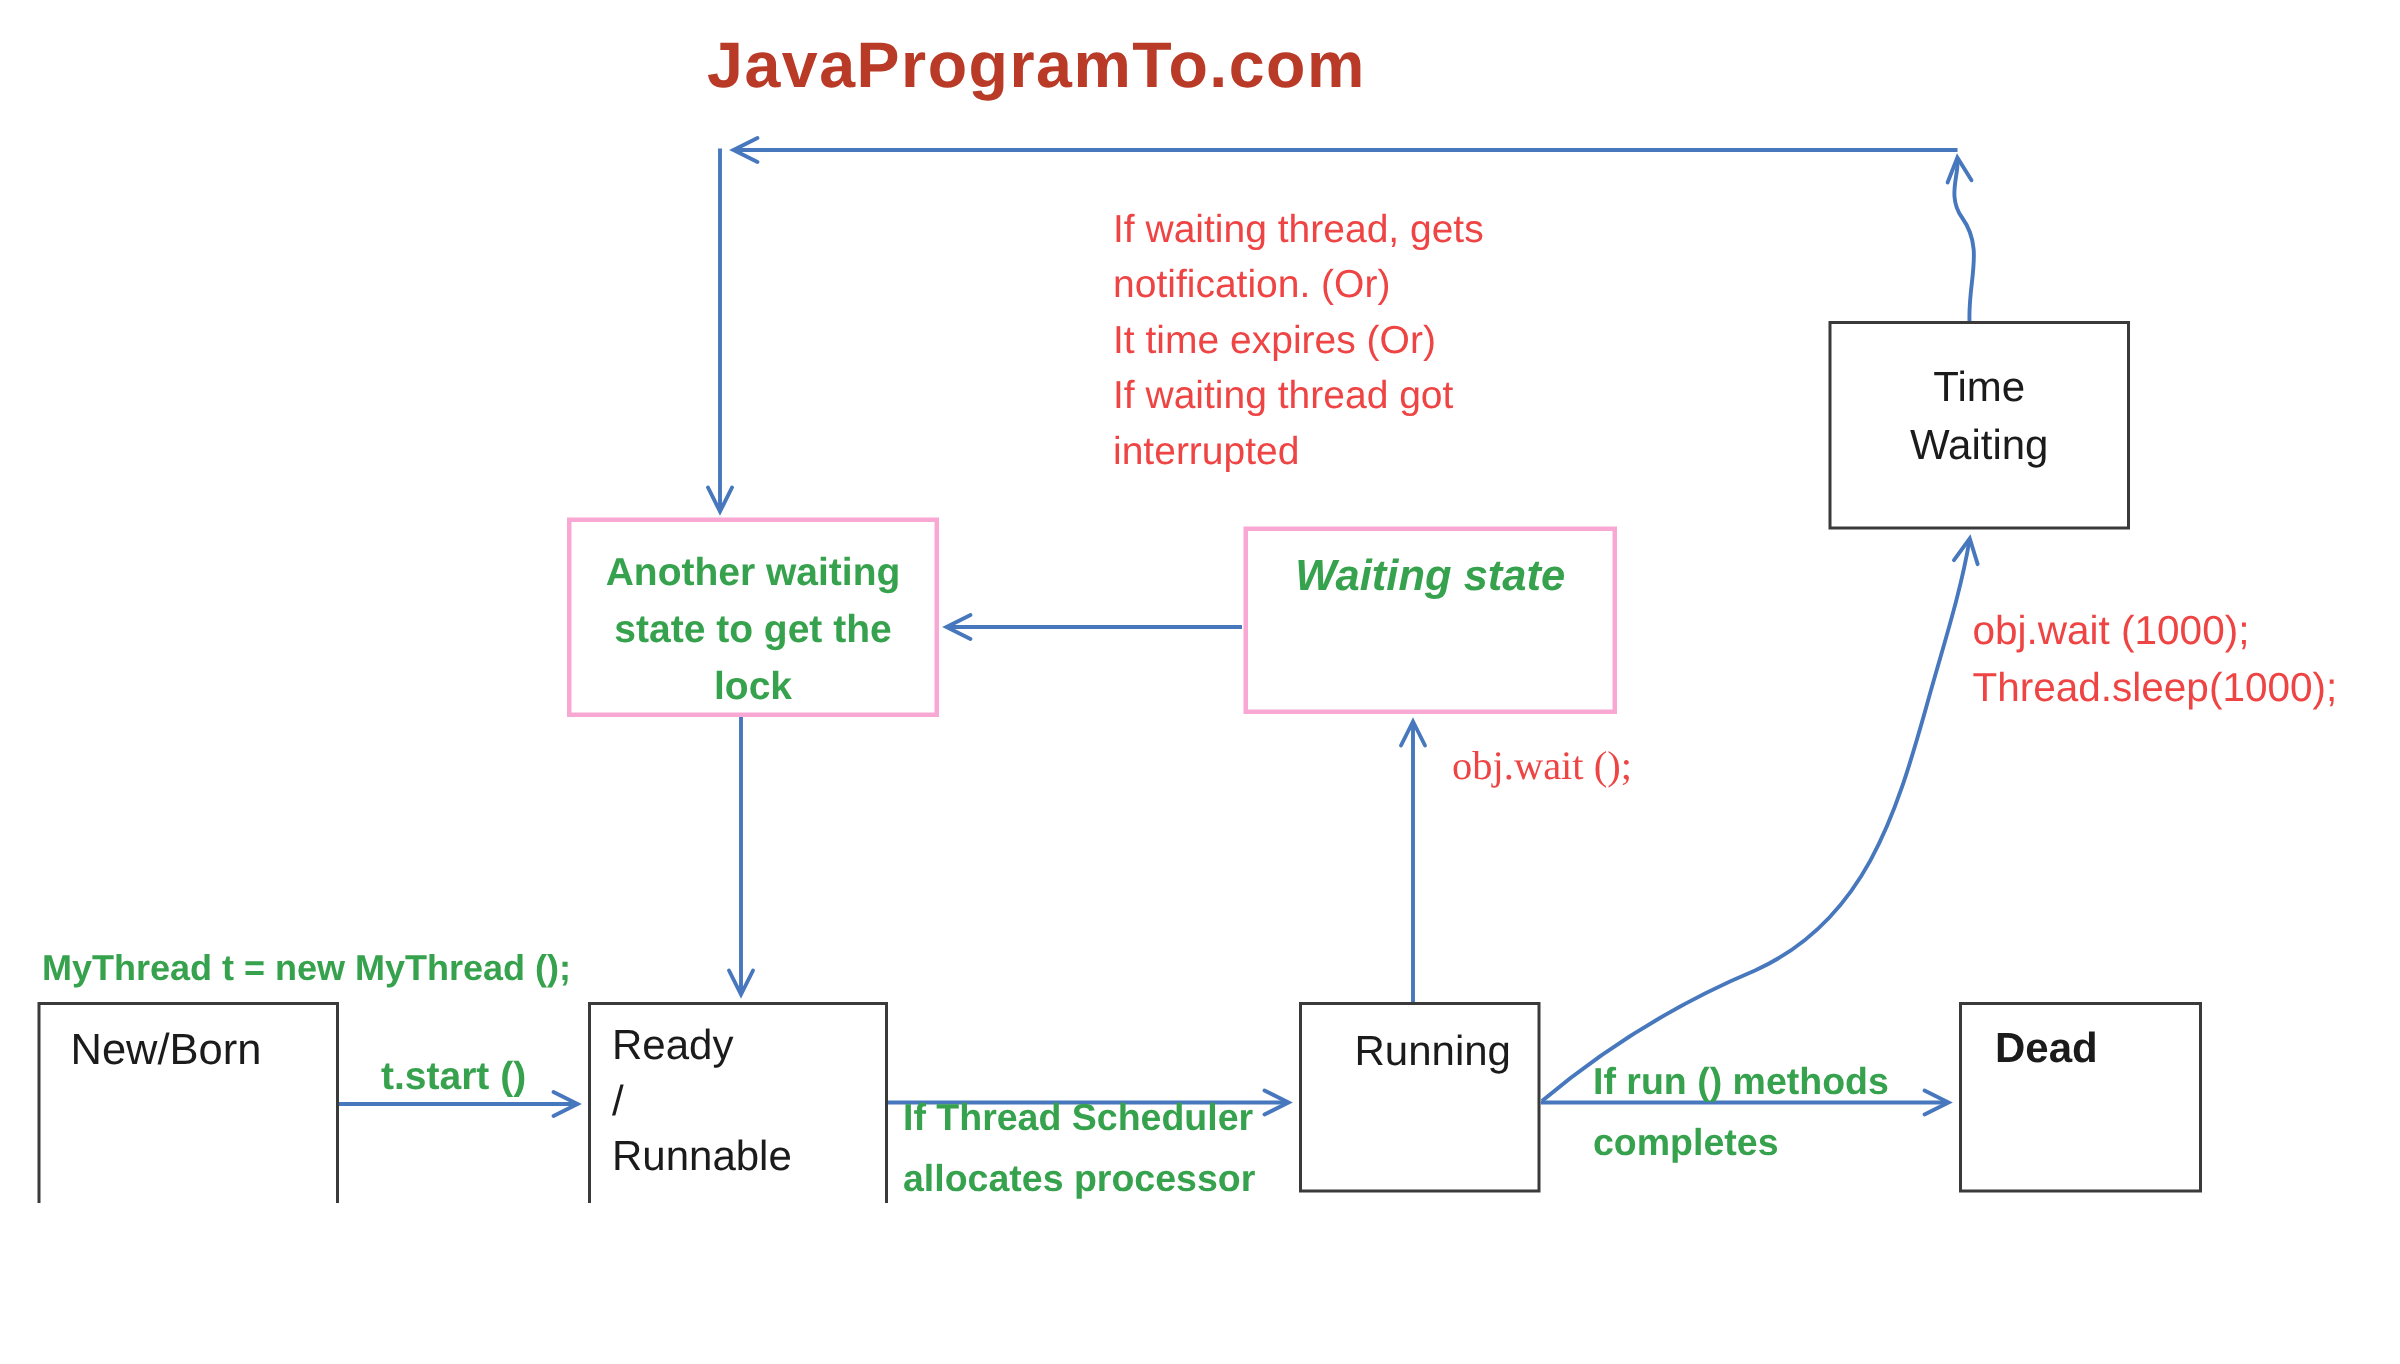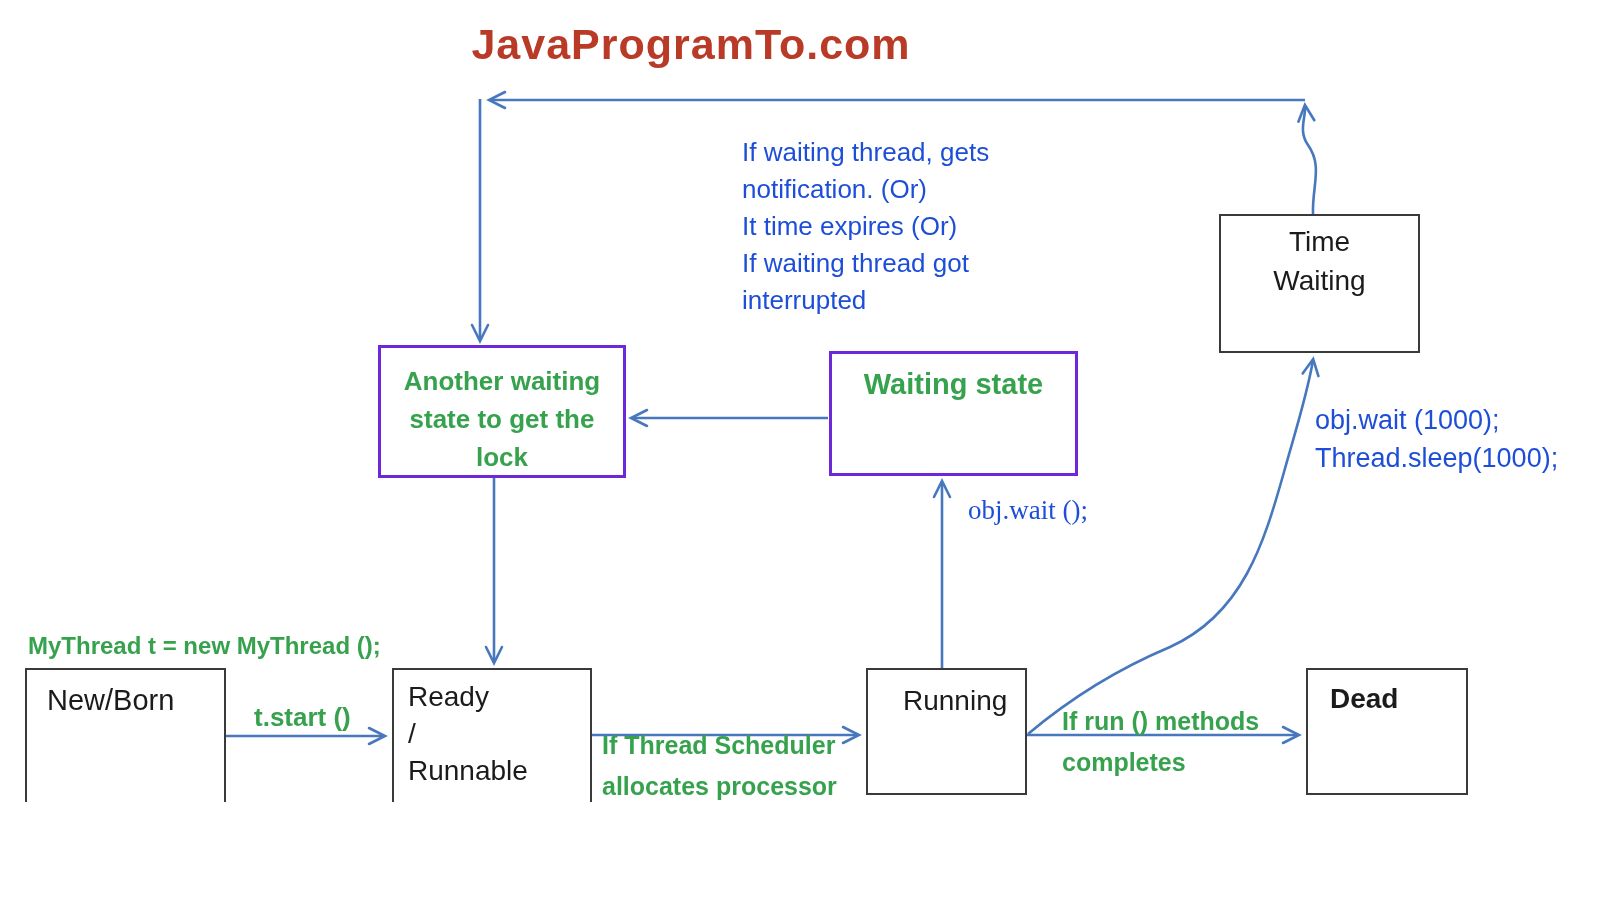--- a/index.html
+++ b/index.html
@@ -15,39 +15,39 @@
     position:absolute;left:391px;top:20px;width:600px;
     text-align:center;
     font-size:43px;font-weight:bold;letter-spacing:1px;
     color:#b93a27;
   }
   .box{
     position:absolute;box-sizing:border-box;
     background:#ffffff;border:2px solid #3a3a3a;
     color:#1b1b1b;
   }
-  .box.red{border:3px solid #6d28d9;}
+  .box.red{border:3px solid #f9a8d4;}
   .box-label{white-space:pre-line;font-size:28px;line-height:37px;}
   .pad-newborn{padding:12px 0 0 20px;font-size:29px;}
   .pad-ready{padding:8px 0 0 14px;}
   .pad-running{padding:12px 0 0 35px;}
   .pad-dead{padding:10px 0 0 22px;}
   .center{text-align:center;}
-  .pad-timewaiting{padding-top:6px;line-height:39px;}
+  .pad-timewaiting{padding-top:22px;line-height:39px;}
   .green-box-label{
     color:#37a24d;font-weight:bold;white-space:pre-line;
   }
   .pad-waitingstate{padding-top:12px;font-size:29px;}
   .pad-anotherwaiting{padding-top:14px;font-size:26px;line-height:38px;}
   .green-label{
     position:absolute;color:#37a24d;font-weight:bold;
     white-space:pre-line;
   }
   .black-label{
-    position:absolute;color:#1d4ed8;white-space:pre-line;
+    position:absolute;color:#ef4444;white-space:pre-line;
   }
   .lbl-mythread{left:28px;top:632px;font-size:24px;}
   .lbl-tstart{left:254px;top:702px;font-size:26px;}
   .lbl-scheduler{left:602px;top:693px;width:245px;font-size:25px;line-height:41px;margin-top:32px;}
   .lbl-run{left:1062px;top:701px;font-size:25px;line-height:41px;}
   .lbl-objwait{left:968px;top:495px;font-size:27px;font-family:Liberation Serif, serif;}
   .lbl-timedwait{left:1315px;top:401px;font-size:27px;line-height:38px;}
   .note-wake{left:742px;top:134px;font-size:26px;line-height:37px;}
 </style>
 </head>
@@ -99,21 +99,21 @@
 
   <div class="box" style="left:1306px;top:668px;width:162px;height:127px;font-weight:bold;">
     <div class="box-label pad-dead">Dead</div>
   </div>
 
   <div class="box" style="left:1219px;top:214px;width:201px;height:139px;">
     <div class="box-label center pad-timewaiting">Time
 Waiting</div>
   </div>
 
-  <div class="box red" style="left:829px;top:351px;width:249px;height:125px;">
+  <div class="box red" style="left:829px;top:351px;width:249px;height:125px;font-style:italic;">
     <div class="box-label center green-box-label pad-waitingstate">Waiting state</div>
   </div>
 
   <div class="box red" style="left:378px;top:345px;width:248px;height:133px;">
     <div class="box-label center green-box-label pad-anotherwaiting">Another waiting
 state to get the
 lock</div>
   </div>
 
   <div class="green-label lbl-mythread">MyThread t = new MyThread ();</div>

